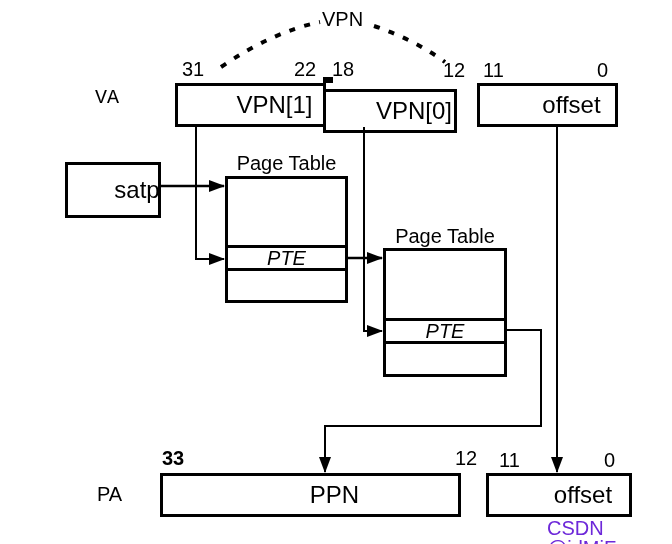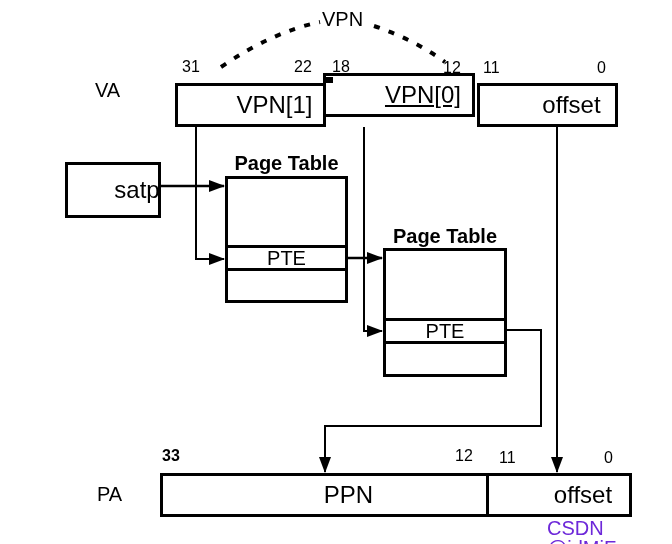--- a/index.html
+++ b/index.html
@@ -7,28 +7,28 @@
     position:relative;width:672px;height:544px;background:#ffffff;
     font-family:"Liberation Sans","DejaVu Sans",sans-serif;color:#000;
     overflow:hidden;
   }
   .box{
     position:absolute;border:3px solid #000;background:#fff;
     box-sizing:border-box;display:flex;align-items:center;justify-content:center;
     font-size:24px;line-height:1;padding-left:48px;
   }
   .lbl{position:absolute;font-size:20px;line-height:1;white-space:nowrap;}
-  .bit{position:absolute;font-size:16px;line-height:1;white-space:nowrap;}
-  .pt-title{position:absolute;font-size:20px;line-height:1;text-align:center;font-weight:bold;}
+  .bit{position:absolute;font-size:20px;line-height:1;white-space:nowrap;}
+  .pt-title{position:absolute;font-size:20px;line-height:1;text-align:center;}
   .pt{position:absolute;border:3px solid #000;background:#fff;box-sizing:border-box;}
   .pt .sec-top{box-sizing:border-box;border-bottom:3px solid #000;}
   .pt .pte-row{
     box-sizing:border-box;border-bottom:3px solid #000;
     display:flex;align-items:center;justify-content:center;
-    font-size:20px;line-height:1;
+    font-size:20px;line-height:1;font-style:italic;
   }
   #wires{position:absolute;left:0;top:0;z-index:5;pointer-events:none;}
   .watermark{position:absolute;font-size:20px;line-height:1;color:#6d28d9;}
   .divider-tick{position:absolute;background:#000;}
 </style>
 </head>
 <body>
 
 <div id="canvas">
 
@@ -57,23 +57,23 @@
 
   <div class="lbl" style="left:322px;top:9px;">VPN</div>
 
   <div class="bit" style="left:182px;top:59px;">31</div>
   <div class="bit" style="left:294px;top:59px;">22</div>
   <div class="bit" style="left:332px;top:59px;">18</div>
   <div class="bit" style="left:443px;top:60px;">12</div>
   <div class="bit" style="left:483px;top:60px;">11</div>
   <div class="bit" style="left:597px;top:60px;">0</div>
 
-  <div class="lbl" style="left:95px;top:80px;">VA</div>
+  <div class="lbl" style="left:95px;top:88px;font-family:Liberation Mono, monospace;">VA</div>
   <div class="box" style="left:175px;top:83px;width:151px;height:44px;">VPN[1]</div>
-  <div class="box" style="left:323px;top:73px;width:152px;height:44px;text-decoration:underline;">VPN[0]</div>
+  <div class="box" style="left:323px;top:89px;width:134px;height:44px;">VPN[0]</div>
   <div class="box" style="left:477px;top:83px;width:141px;height:44px;">offset</div>
   <div class="divider-tick" style="left:323px;top:77px;width:10px;height:6px;"></div>
 
   <div class="box" style="left:65px;top:162px;width:96px;height:56px;">satp</div>
 
   <div class="pt-title" style="left:225px;top:153px;width:123px;">Page Table</div>
   <div class="pt" style="left:225px;top:176px;width:123px;height:127px;">
     <div class="sec-top" style="height:69px;"></div>
     <div class="pte-row" style="height:23px;">PTE</div>
   </div>
@@ -83,18 +83,18 @@
     <div class="sec-top" style="height:70px;"></div>
     <div class="pte-row" style="height:23px;">PTE</div>
   </div>
 
   <div class="bit" style="left:162px;top:448px;font-weight:bold;">33</div>
   <div class="bit" style="left:455px;top:448px;">12</div>
   <div class="bit" style="left:499px;top:450px;">11</div>
   <div class="bit" style="left:604px;top:450px;">0</div>
 
   <div class="lbl" style="left:97px;top:484px;">PA</div>
-  <div class="box" style="left:160px;top:473px;width:329px;height:44px;">PPN</div>
+  <div class="box" style="left:160px;top:473px;width:301px;height:44px;">PPN</div>
   <div class="box" style="left:486px;top:473px;width:146px;height:44px;">offset</div>
 
   <div class="watermark" style="left:547px;top:518px;">CSDN @idMiFeng</div>
 
 </div>
 
 </body></html>

